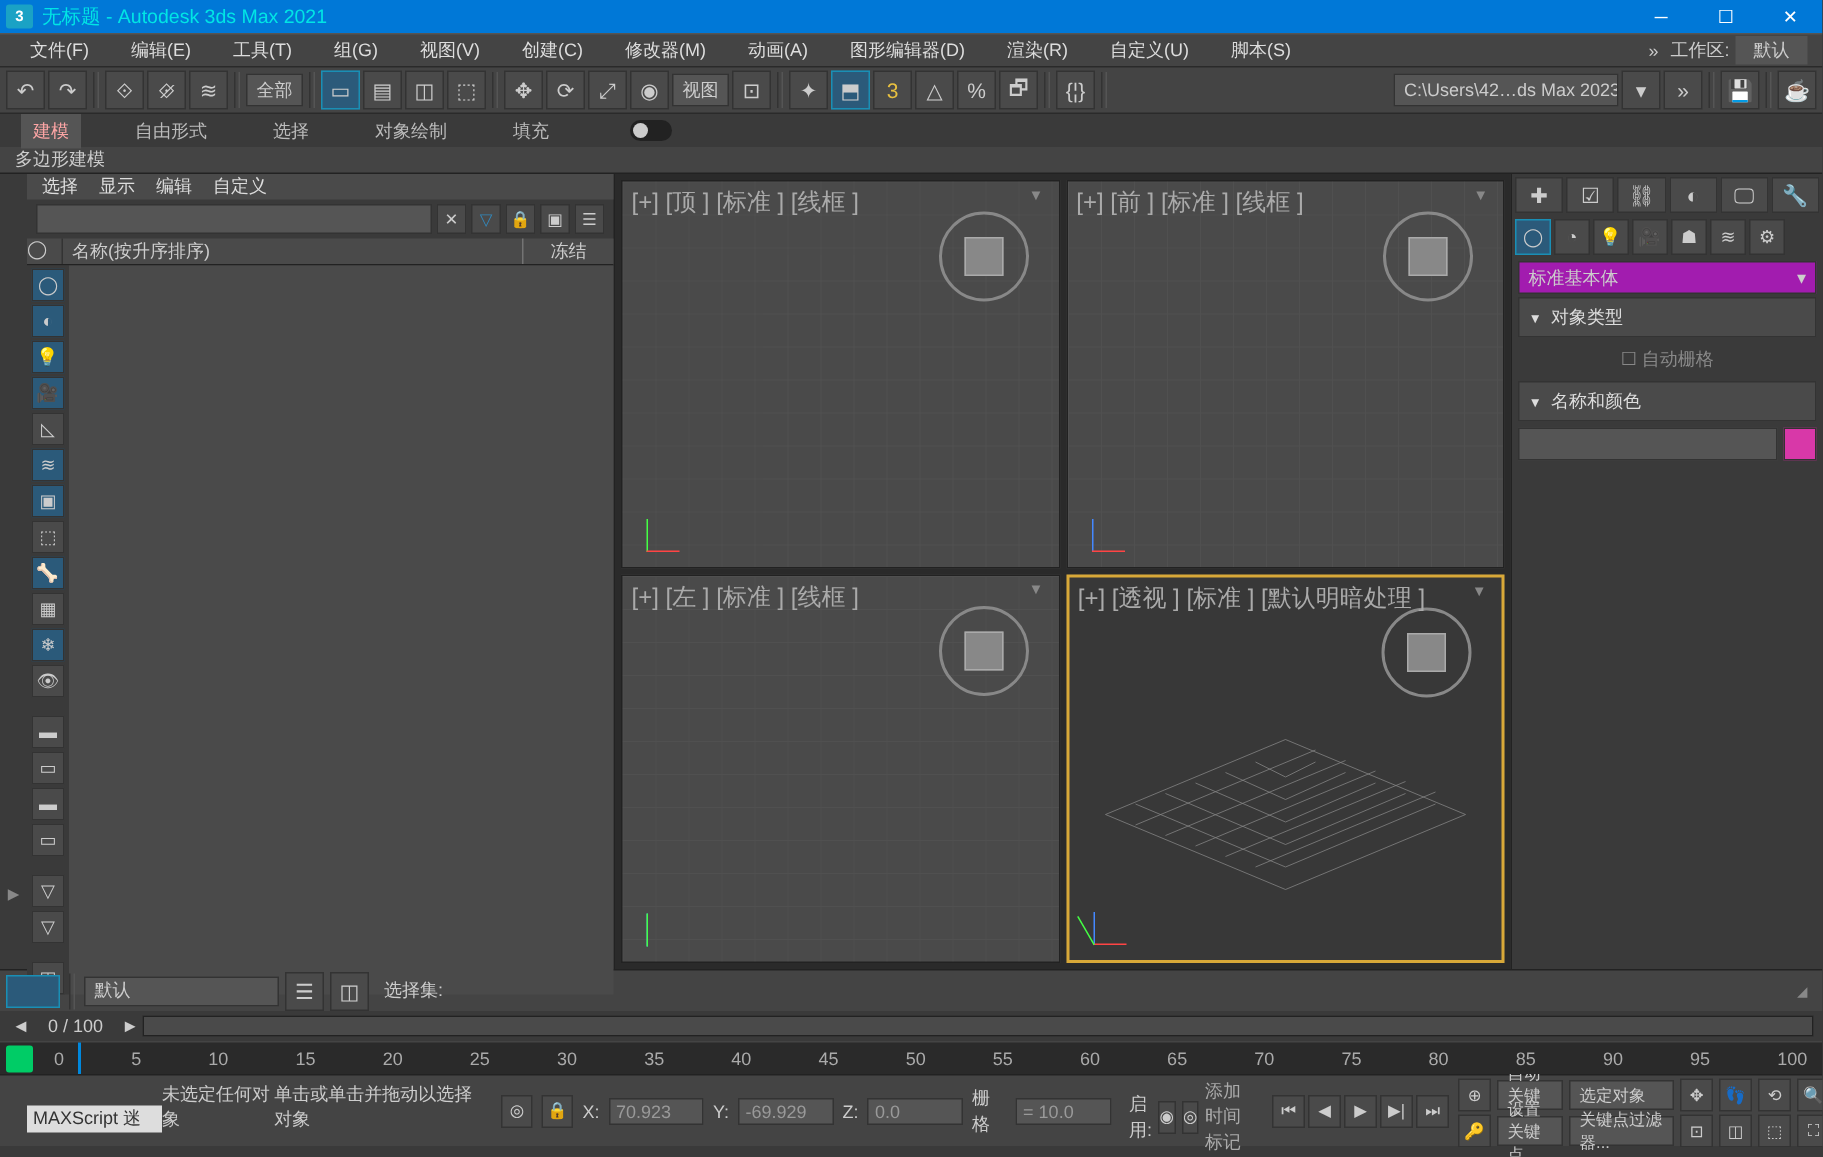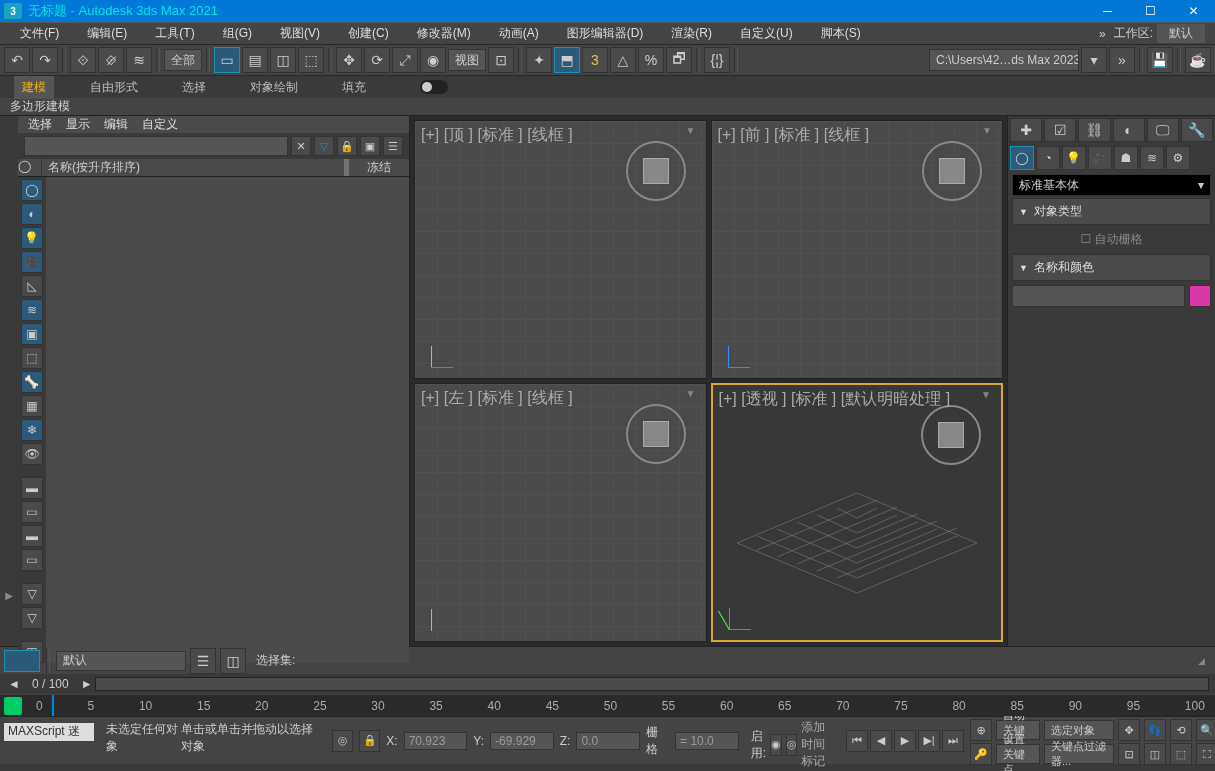--- a/index.html
+++ b/index.html
@@ -24,38 +24,38 @@
 .tbtn { width:26px; height:26px; background:#4a4a4a; border:1px solid #333; display:flex; align-items:center; justify-content:center; color:#ccc; font-size:14px; }
 .tbtn.active { background:#2b5a7a; border-color:#1a8fb5; }
 .tbtn.yellow { color:#e8c040; }
 .tsep { width:4px; height:24px; border-left:1px solid #333; border-right:1px solid #555; margin:0 2px; }
 .tdrop { height:22px; background:#555; border:1px solid #333; padding:0 6px; display:flex; align-items:center; color:#ccc; }
 .pathbox { height:22px; background:#555; border:1px solid #333; padding:0 6px; display:flex; align-items:center; color:#ccc; width:150px; overflow:hidden; white-space:nowrap; }
 
 
 .ribtabs { height:22px; background:#3a3a3a; display:flex; align-items:center; padding-left:14px; gap:28px; }
 .ribtabs .rt { color:#bbb; padding:3px 8px; }
-.ribtabs .rt.active { background:#555; color:#eab308; }
+.ribtabs .rt.active { background:#555; color:#fca5a5; }
 .ribtabs .toggle { margin-left:18px; width:28px; height:14px; background:#222; border-radius:7px; position:relative; }
 .ribtabs .toggle::after { content:""; position:absolute; width:10px; height:10px; background:#ccc; border-radius:50%; top:2px; left:2px; }
 .subrib { height:18px; background:#444; padding-left:10px; display:flex; align-items:center; color:#ccc; border-bottom:1px solid #222; }
 
 
 .main { display:flex; height:530px; }
 
 
 .scene { width:392px; background:#3a3a3a; border-right:1px solid #222; display:flex; flex-direction:column; }
 .scene-hdr { height:26px; background:#4a4a4a; display:flex; align-items:center; gap:14px; padding:0 10px; }
 .scene-hdr span { color:#ddd; }
 .scene-search { height:28px; display:flex; align-items:center; padding:3px 6px; gap:3px; }
 .scene-search input { flex:1; height:20px; background:#555; border:1px solid #333; color:#ccc; padding:0 4px; }
 .scene-search .sbtn { width:20px; height:20px; background:#4a4a4a; border:1px solid #333; display:flex; align-items:center; justify-content:center; font-size:11px; }
 .scene-cols { height:20px; background:#4a4a4a; display:flex; border-bottom:1px solid #222; }
 .scene-cols .c1 { width:24px; border-right:1px solid #333; }
-.scene-cols .c2 { flex:1; padding-left:6px; color:#ccc; border-right:5px solid #737373; }
+.scene-cols .c2 { flex:1; padding-left:6px; color:#ccc; border-right:1px solid #737373; }
 .scene-cols .c3 { width:60px; text-align:center; color:#ccc; }
 .scene-body { flex:1; display:flex; }
 .scene-icons { width:28px; background:#3a3a3a; display:flex; flex-direction:column; gap:2px; padding-top:2px; align-items:center; }
 .si { width:22px; height:22px; background:#4a4a4a; border:1px solid #333; display:flex; align-items:center; justify-content:center; font-size:12px; }
 .si.on { background:#2b5a7a; }
 .scene-list { flex:1; background:#4a4a4a; }
 
 
 .leftstrip { width:18px; background:#3a3a3a; display:flex; flex-direction:column; justify-content:flex-end; padding-bottom:40px; }
 .leftstrip div { height:16px; color:#888; text-align:center; font-size:10px; }
@@ -78,21 +78,21 @@
 .gizmo .cube { width:26px; height:26px; background:#888; border:1px solid #aaa; }
 .persp-grid { position:absolute; inset:0; display:flex; align-items:center; justify-content:center; }
 
 
 .cmdpanel { width:208px; background:#3a3a3a; border-left:1px solid #222; }
 .cp-tabs { height:28px; display:flex; background:#3a3a3a; padding:2px; gap:2px; justify-content:space-between;}
 .cp-tab { flex:1; height:24px; background:#4a4a4a; border:1px solid #333; display:flex; align-items:center; justify-content:center; font-size:14px; }
 .cp-subtabs { height:28px; display:flex; padding:2px; gap:2px; }
 .cp-st { width:24px; height:24px; background:#4a4a4a; border:1px solid #333; display:flex; align-items:center; justify-content:center; }
 .cp-st.active { background:#2b5a7a; border-color:#1a8fb5; }
-.cp-drop { height:22px; background:#000000; border:1px solid #333; margin:2px 4px; padding:0 6px; display:flex; align-items:center; justify-content:space-between; }
+.cp-drop { height:22px; background:#a21caf; border:1px solid #333; margin:2px 4px; padding:0 6px; display:flex; align-items:center; justify-content:space-between; }
 .cp-roll { background:#4a4a4a; margin:2px 4px; padding:4px 6px; color:#ddd; display:flex; align-items:center; border:1px solid #333; }
 .cp-roll .arr { margin-right:6px; font-size:9px; }
 .cp-chk { text-align:center; color:#888; padding:4px; }
 .cp-grid { display:grid; grid-template-columns:1fr 1fr; gap:4px; padding:0 4px; }
 .cp-btn { height:22px; background:#555; border:1px solid #333; display:flex; align-items:center; justify-content:center; color:#ddd; }
 .cp-wide { grid-column:1/3; }
 .cp-color { height:22px; margin:4px; display:flex; gap:4px; }
 .cp-color input { flex:1; background:#555; border:1px solid #333; }
 .cp-swatch { width:22px; height:22px; background:#d838a8; border:1px solid #333; }
 
@@ -108,21 +108,21 @@
 .timeslider .track { flex:1; height:14px; background:#4a4a4a; border:1px solid #222; }
 
 
 .ruler { height:22px; background:#2a2a2a; display:flex; border-top:1px solid #444; position:relative; }
 .ruler .play { width:18px; height:18px; background:#0c6; border-radius:2px; margin:2px 4px; }
 .ruler .ticks { flex:1; position:relative; display:flex; justify-content:space-between; align-items:center; padding:0 10px; color:#aaa; font-size:10px; }
 .ruler .scrub { position:absolute; left:52px; top:0; bottom:0; width:2px; background:#08d; }
 
 
 .status { height:48px; background:#444; display:flex; border-top:1px solid #222; }
-.status .sleft { width:100px; padding:4px; }
+.status .sleft { width:100px; padding:18px; }
 .maxscript { height:18px; background:#ddd; color:#333; padding:0 4px; margin-top:2px; width:90px; overflow:hidden; }
 .status .smsg { flex:0 0 230px; padding:4px 8px; color:#ccc; display:flex; flex-direction:row; justify-content:space-around; }
 .status .scoords { display:flex; align-items:center; gap:6px; padding:4px; }
 .coord-lbl { color:#ccc; }
 .coord-val { width:66px; height:18px; background:#555; border:1px solid #333; color:#999; padding:0 4px; display:flex; align-items:center; }
 .status .splay { display:flex; align-items:center; gap:2px; padding:4px; }
 .pbtn { width:22px; height:22px; background:#4a4a4a; border:1px solid #333; display:flex; align-items:center; justify-content:center; font-size:11px; }
 .status .skeys { display:flex; flex-direction:column; gap:2px; padding:2px; }
 .keyrow { display:flex; gap:4px; align-items:center; }
 .keybtn { height:20px; background:#555; border:1px solid #333; padding:0 6px; color:#ccc; display:flex; align-items:center; }

